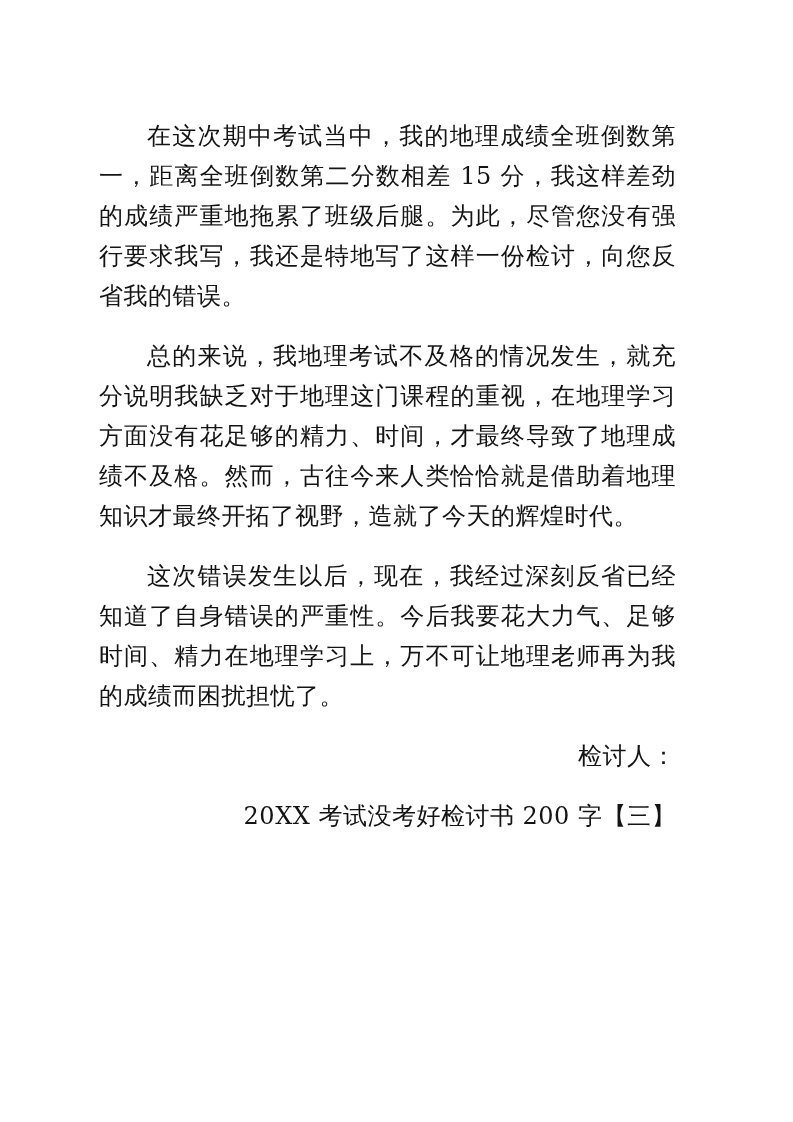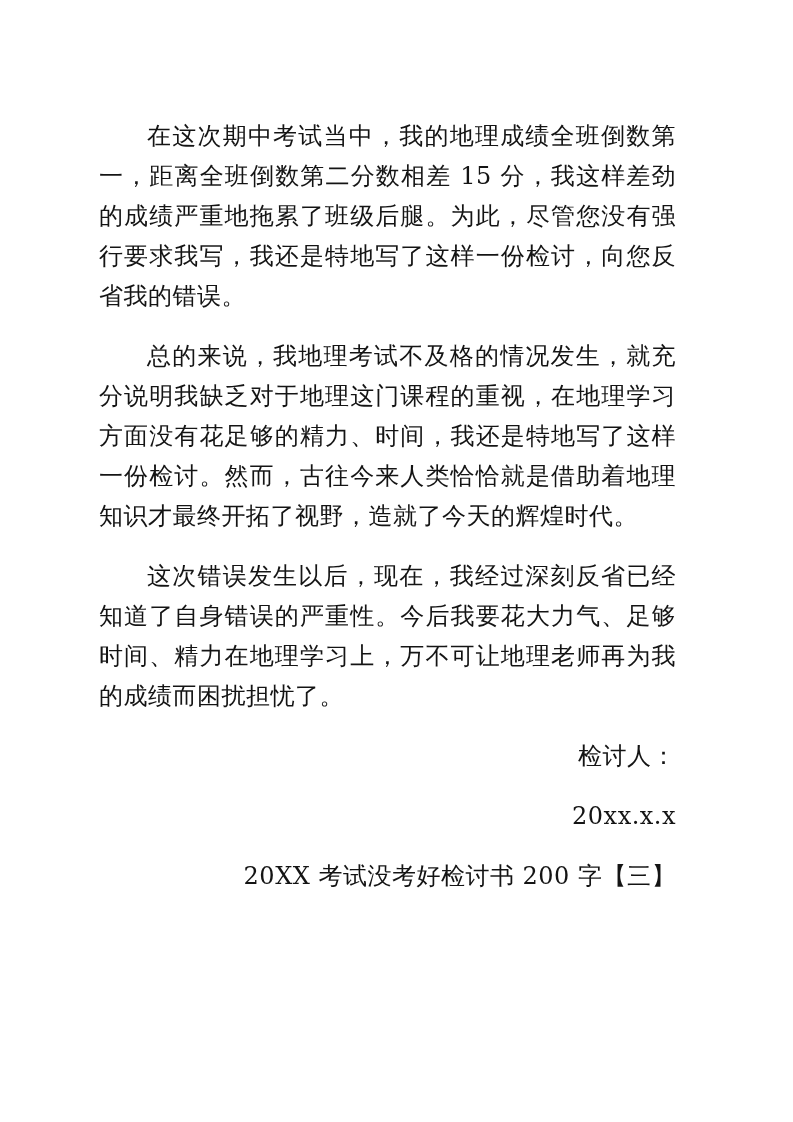--- a/index.html
+++ b/index.html
@@ -35,19 +35,18 @@
   .para.single-line {
     text-align: right;
   }
 </style>
 </head>
 <body>
 
 <div class="page">
   <div class="content">
     <p class="para">在这次期中考试当中，我的地理成绩全班倒数第一，距离全班倒数第二分数相差 15 分，我这样差劲的成绩严重地拖累了班级后腿。为此，尽管您没有强行要求我写，我还是特地写了这样一份检讨，向您反省我的错误。</p>
-    <p class="para">总的来说，我地理考试不及格的情况发生，就充分说明我缺乏对于地理这门课程的重视，在地理学习方面没有花足够的精力、时间，我还是特地写了这样一份检讨。然而，古往今来人类恰恰就是借助着地理知识才最终开拓了视野，造就了今天的辉煌时代。</p>
+    <p class="para">总的来说，我地理考试不及格的情况发生，就充分说明我缺乏对于地理这门课程的重视，在地理学习方面没有花足够的精力、时间，才最终导致了地理成绩不及格。然而，古往今来人类恰恰就是借助着地理知识才最终开拓了视野，造就了今天的辉煌时代。</p>
     <p class="para">这次错误发生以后，现在，我经过深刻反省已经知道了自身错误的严重性。今后我要花大力气、足够时间、精力在地理学习上，万不可让地理老师再为我的成绩而困扰担忧了。</p>
     <p class="para single-line">检讨人：</p>
-    <p class="para single-line">20xx.x.x</p>
     <p class="para single-line">20XX 考试没考好检讨书 200 字【三】</p>
   </div>
 </div>
 
 </body></html>

